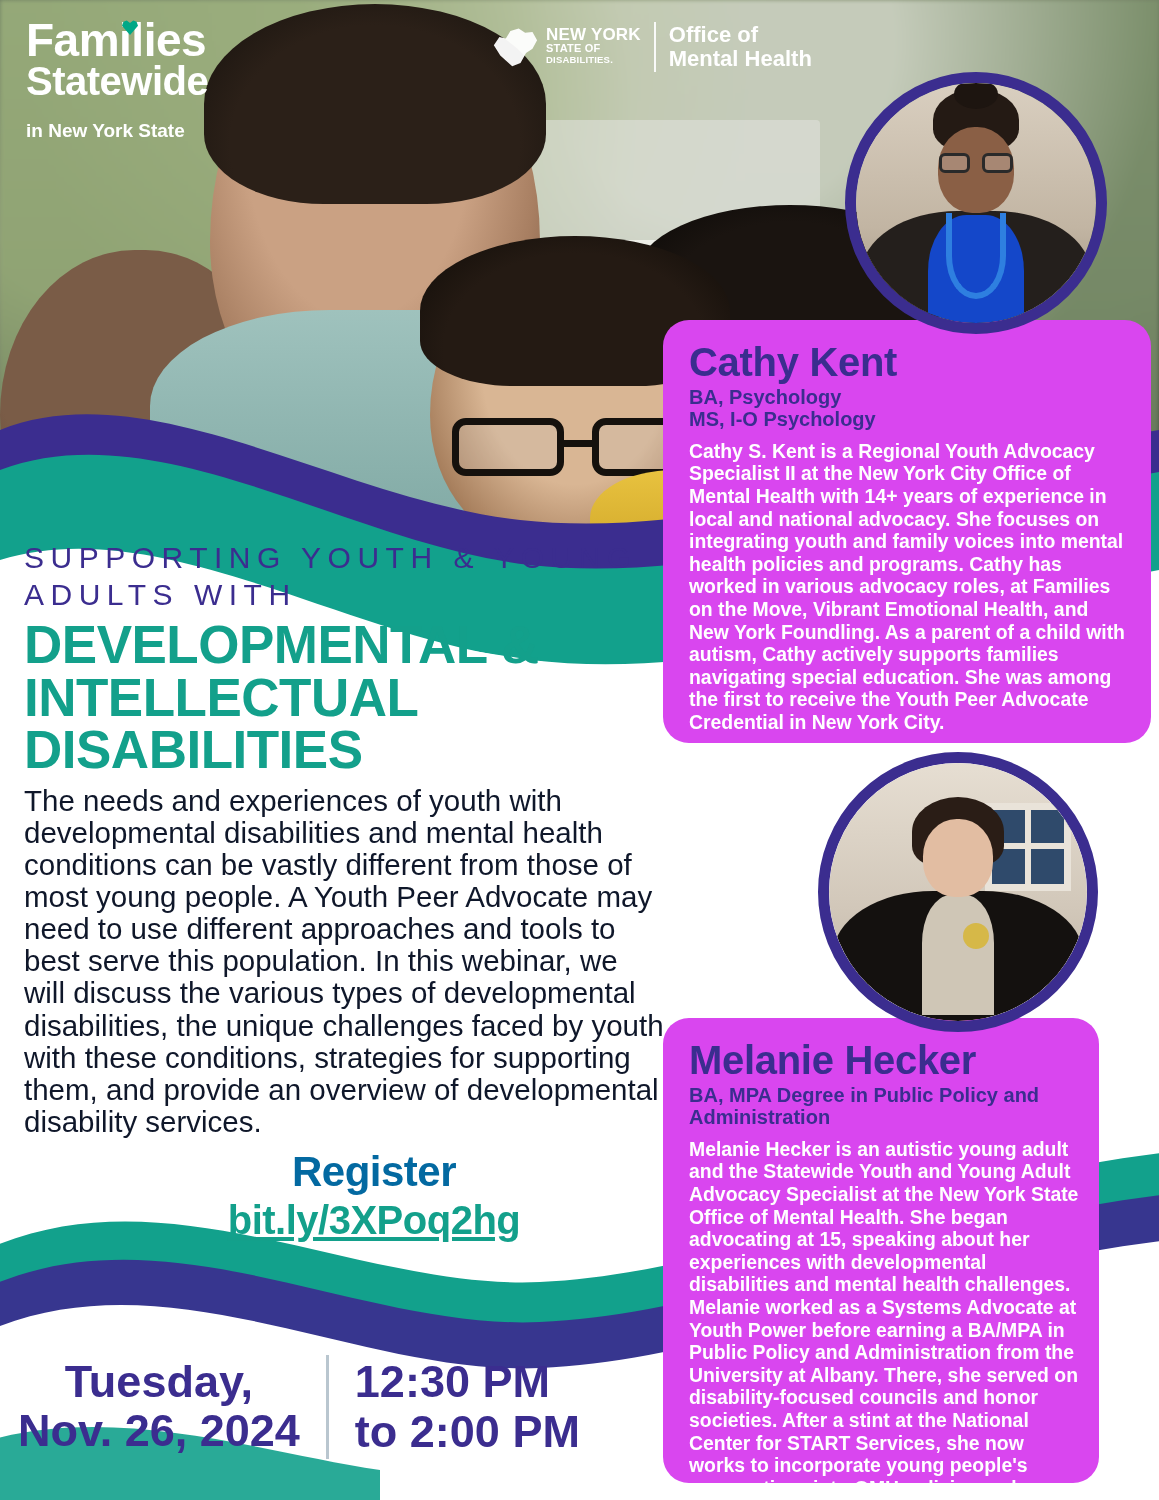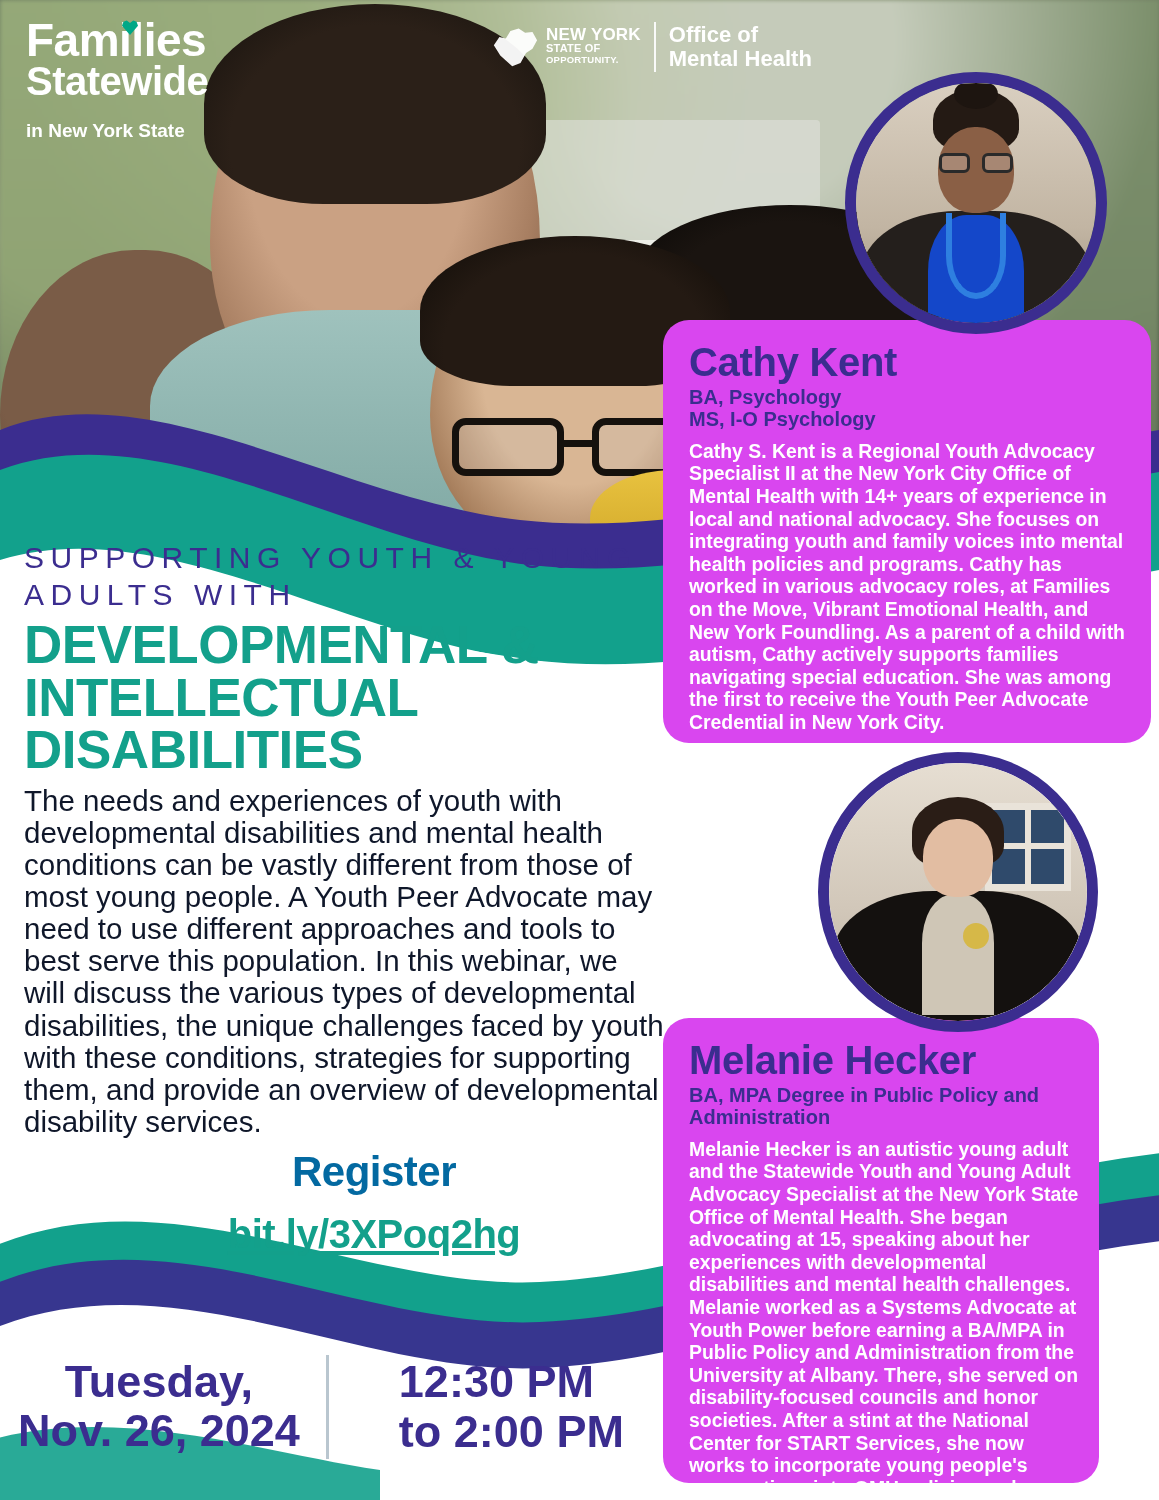--- a/index.html
+++ b/index.html
@@ -145,21 +145,21 @@
     margin-top: 8px;
     font-size: 29.5px; line-height: 1.09; color: #0f172a; font-weight: 400;
   }
   .register-wrap {
     margin-top: 10px; text-align: center; padding-left: 60px;
   }
   .register-label {
     font-size: 42px; font-weight: 800; color: #0369a1; letter-spacing: -.5px;
   }
   .register-link {
-    display:inline-block; margin-top: 16px;
+    display:inline-block; margin-top: 2px;
     font-size: 40px; font-weight: 800; color: #13a08b;
     text-decoration: underline; text-underline-offset: 3px; letter-spacing: -.5px;
   }
 
   .datetime {
     position: absolute; left: 18px; top: 1355px; z-index: 25;
     display: flex; align-items: center; gap: 26px;
   }
   .datetime .date {
     color: #3b2d8f; font-weight: 800; font-size: 45px; line-height: 1.08;
@@ -280,21 +280,21 @@
     <div class="l2">Statewide</div>
     <div class="l3">in New York State</div>
   </div>
 
   <div class="logo-nys">
     <div class="ny-mark">
       <div class="ny-state-shape"></div>
       <div class="ny-text">
         <div class="a">NEW YORK</div>
         <div class="b">STATE OF</div>
-        <div class="c">OPPORTUNITY.</div>
+        <div class="c">DISABILITIES.</div>
       </div>
     </div>
     <div class="divider"></div>
     <div class="omh" style="white-space:pre-line;">Office of
 Mental Health</div>
   </div>
 
   <div class="left-col">
     <div class="kicker">SUPPORTING YOUTH &amp; YOUNG ADULTS WITH</div>
     <div class="title-main">DEVELOPMENTAL &amp; INTELLECTUAL DISABILITIES</div>
@@ -302,21 +302,21 @@
     <div class="register-wrap">
       <div class="register-label">Register</div>
       <a class="register-link" href="#">bit.ly/3XPoq2hg</a>
     </div>
   </div>
 
   <div class="datetime">
     <div class="date" style="white-space:pre-line;">Tuesday,
 Nov. 26, 2024</div>
     <div class="vline"></div>
-    <div class="time" style="white-space:pre-line;margin-left:44px;">12:30 PM
+    <div class="time" style="white-space:pre-line;">12:30 PM
 to 2:00 PM</div>
   </div>
 
   <div class="bio-card" id="bio-card-1">
     <div class="bio-name">Cathy Kent</div>
     <div class="bio-cred" style="white-space:pre-line;">BA, Psychology
 MS, I-O Psychology</div>
     <div class="bio-text">Cathy S. Kent is a Regional Youth Advocacy Specialist II at the New York City Office of Mental Health with 14+ years of experience in local and national advocacy. She focuses on integrating youth and family voices into mental health policies and programs. Cathy has worked in various advocacy roles, at Families on the Move, Vibrant Emotional Health, and New York Foundling. As a parent of a child with autism, Cathy actively supports families navigating special education. She was among the first to receive the Youth Peer Advocate Credential in New York City.</div>
   </div>
 

